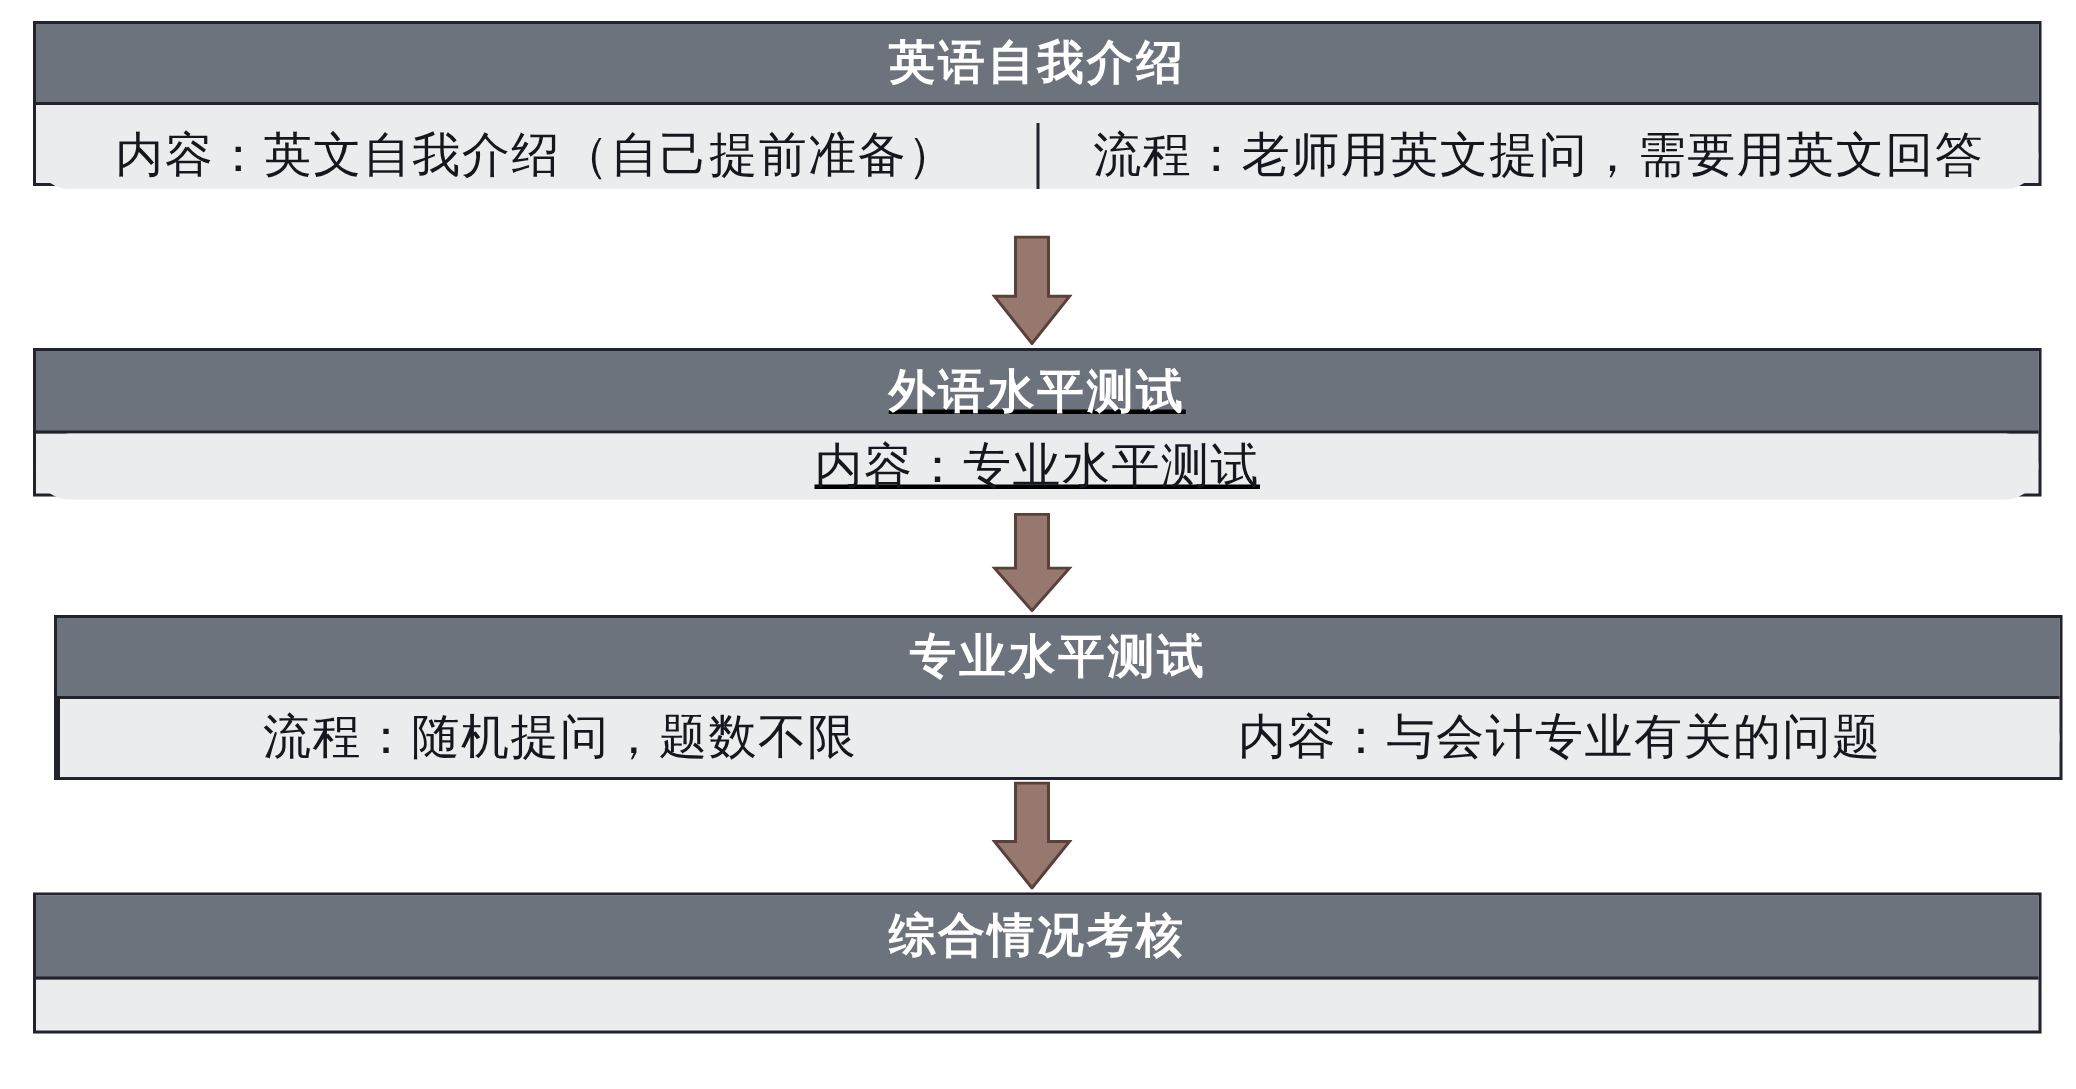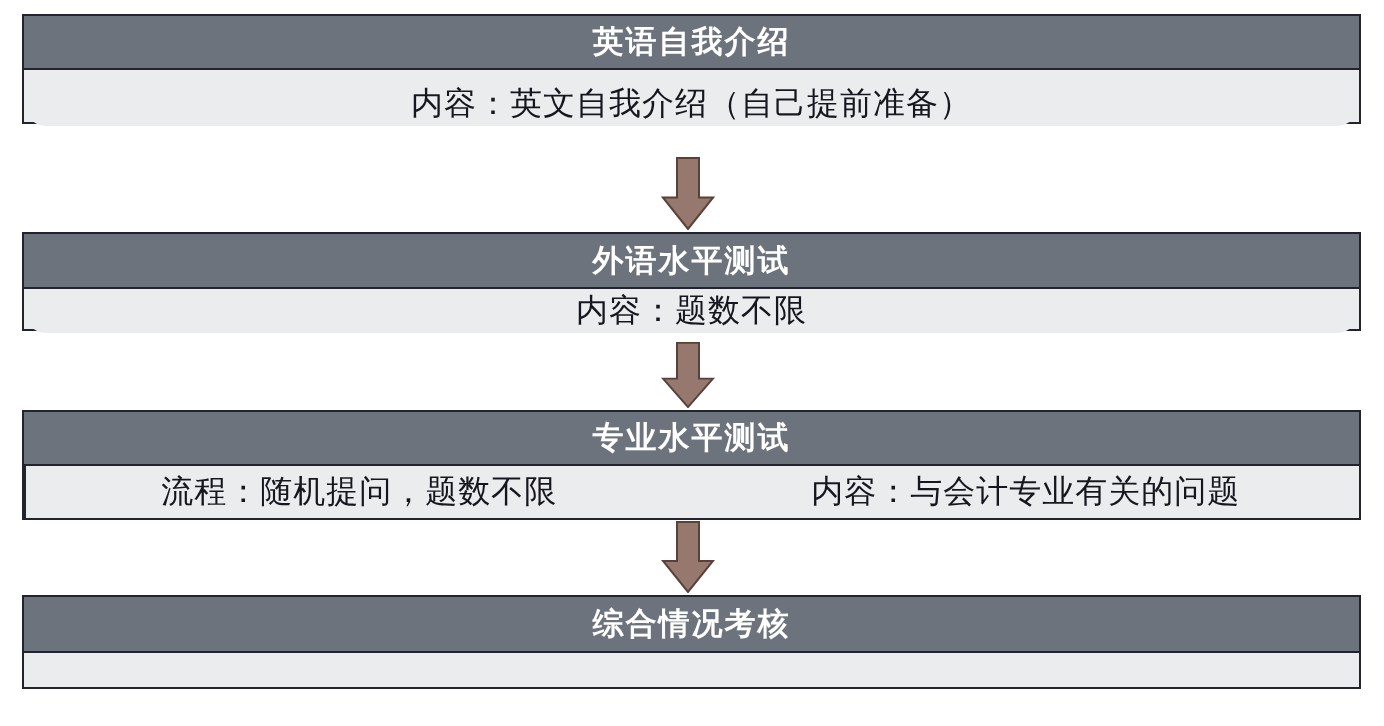--- a/index.html
+++ b/index.html
@@ -64,53 +64,54 @@
     position: absolute;
     left: 661px;
     width: 54px;
     display: block;
   }
   .arrow svg { display: block; width: 100%; height: 100%; }
 
   
   #block-1 { top: 14px;  height: 110px; gap: 12px; }
   #block-1 .block-header { height: 54px; }
-  #block-2 { top: 232px; height: 99px; }
+  #block-2 { top: 232px; height: 99px; text-decoration: underline; }
   #block-2 .block-header { height: 55px; }
-  #block-3 { top: 410px; height: 110px; }
+  #block-3 { top: 410px; height: 110px; margin-left: 14px; }
   #block-3 .block-header { height: 54px; }
   #block-4 { top: 595px; height: 94px; }
   #block-4 .block-header { height: 56px; }
 
   #arrow-1 { top: 157px; height: 73px; }
   #arrow-2 { top: 342px; height: 66px; }
   #arrow-3 { top: 521px; height: 72px; }
 </style>
 </head>
 <body>
 
 <div class="canvas">
 
   <section class="block" id="block-1">
     <div class="block-header">英语自我介绍</div>
     <div class="block-body">
       <div class="cell">内容：英文自我介绍（自己提前准备）</div>
+      <div class="cell divided">流程：老师用英文提问，需要用英文回答</div>
     </div>
   </section>
 
   <div class="arrow" id="arrow-1">
     <svg viewBox="0 0 54 72" preserveAspectRatio="none" aria-hidden="true">
       <polygon points="16,1 38,1 38,40 52,40 27,71 2,40 16,40" style="fill:var(--arrow_fill);stroke:var(--arrow_stroke);stroke-width:2"></polygon>
     </svg>
   </div>
 
   <section class="block" id="block-2">
     <div class="block-header">外语水平测试</div>
     <div class="block-body">
-      <div class="cell">内容：题数不限</div>
+      <div class="cell">内容：专业水平测试</div>
     </div>
   </section>
 
   <div class="arrow" id="arrow-2">
     <svg viewBox="0 0 54 72" preserveAspectRatio="none" aria-hidden="true">
       <polygon points="16,1 38,1 38,40 52,40 27,71 2,40 16,40" style="fill:var(--arrow_fill);stroke:var(--arrow_stroke);stroke-width:2"></polygon>
     </svg>
   </div>
 
   <section class="block" id="block-3">

